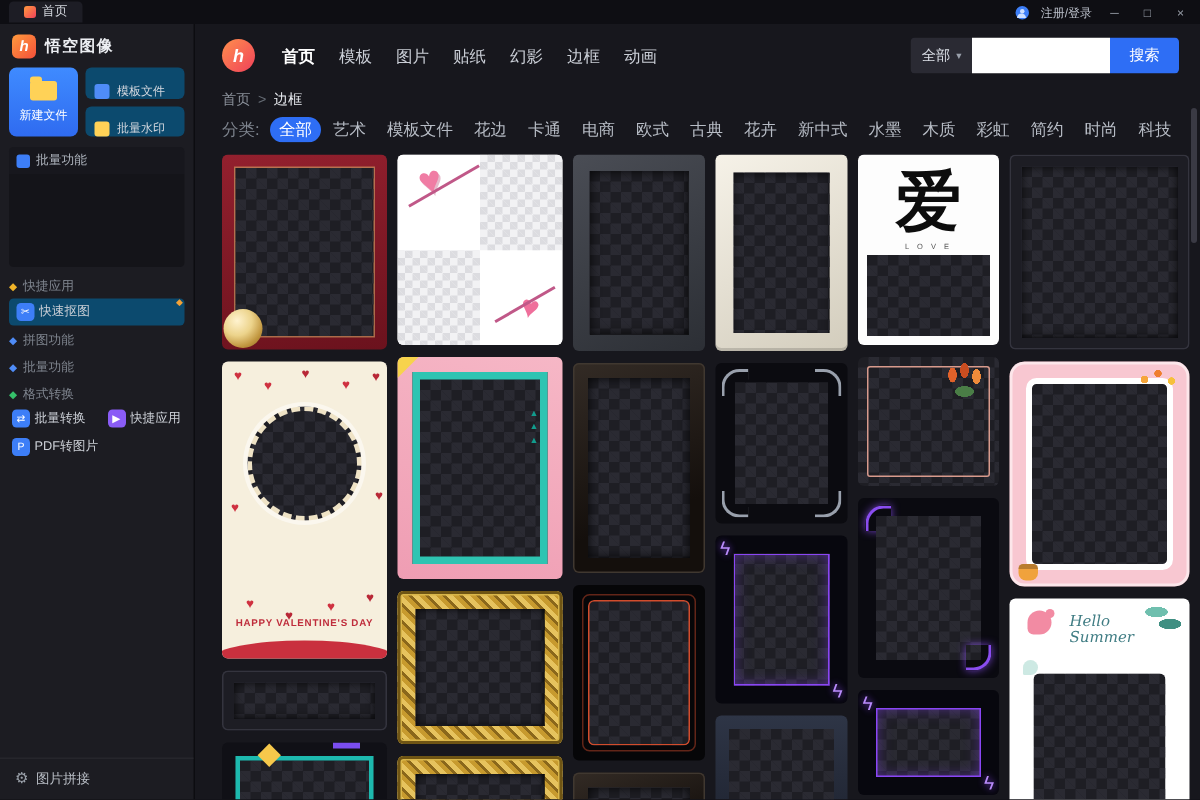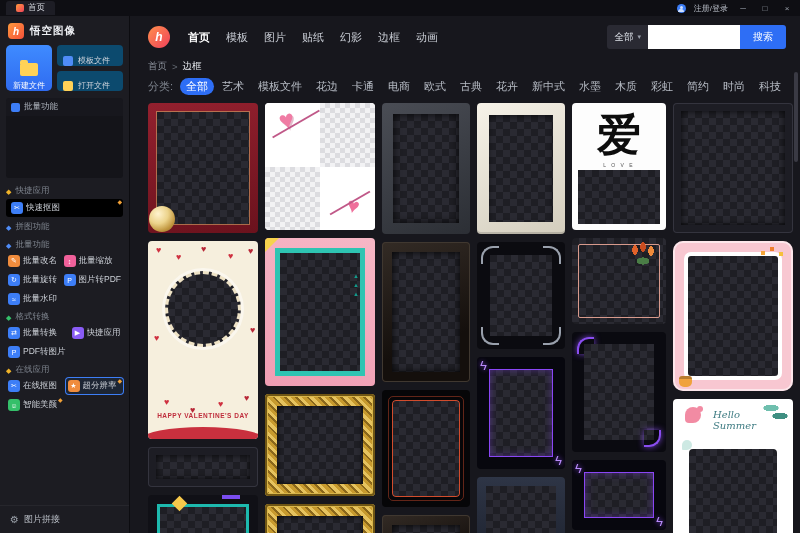--- a/index.html
+++ b/index.html
@@ -19,37 +19,37 @@
 
   
   .app{display:flex;height:517px;}
 
   
   .sidebar{width:130px;background:#1c1c22;border-right:1px solid #0c0c10;display:flex;flex-direction:column;flex:none;}
   .side-logo{display:flex;align-items:center;gap:6px;padding:7px 8px 6px;}
   .logo-badge{width:16px;height:16px;border-radius:4px;background:linear-gradient(135deg,#ff9a3d,#f4503a);color:#fff;font-weight:bold;font-size:10px;font-style:italic;display:flex;align-items:center;justify-content:center;}
   .app-name{font-size:10.5px;color:#eceef2;letter-spacing:1px;font-weight:bold;}
   .primary-row{display:flex;gap:5px;padding:0 6px;}
-  .new-file{width:46px;height:46px;background:linear-gradient(180deg,#3f8bff,#2f6bf0);border-radius:5px;display:flex;flex-direction:column;align-items:center;justify-content:flex-end;gap:4px;color:#fff;font-size:8px;cursor:pointer;flex:none;}
+  .new-file{width:46px;height:46px;background:linear-gradient(180deg,#3f8bff,#2f6bf0);border-radius:5px;display:flex;flex-direction:column;align-items:center;justify-content:center;gap:4px;color:#fff;font-size:8px;cursor:pointer;flex:none;}
   .folder-icon{width:18px;height:13px;background:#ffd257;border-radius:2px;position:relative;}
   .folder-icon::before{content:"";position:absolute;top:-3px;left:0;width:8px;height:4px;background:#ffd257;border-radius:2px 2px 0 0;}
   .mini-col{flex:1;display:flex;flex-direction:column;gap:5px;}
   .mini-btn{flex:1;background:#0c4a6e;border-radius:4px;display:flex;align-items:flex-end;gap:5px;padding:0 6px;font-size:8px;color:#d5d8df;cursor:pointer;}
   .mini-icon{width:10px;height:10px;border-radius:2px;flex:none;}
   .mini-icon.tpl{background:#4f8cf7;}
   .mini-icon.opn{background:#ffd257;}
   .recent-label{margin:7px 6px 0;display:flex;align-items:center;gap:4px;font-size:8.5px;color:#aeb4bd;padding:3px 5px;background:#17171d;border-radius:3px 3px 0 0;cursor:pointer;}
   .recent-icon{width:9px;height:9px;background:#3d7ef7;border-radius:2px;}
   .recent-box{margin:0 6px;height:62px;background:#141419;border-radius:0 0 3px 3px;flex:none;}
   .sections{flex:1;padding:3px 6px 0;overflow:hidden;display:flex;flex-direction:column;}
   .section-title{display:flex;align-items:center;gap:4px;font-size:8.5px;color:#7e848e;margin:4px 0 2px;}
   .sec-icon{font-size:7px;line-height:1;}
   .section-grid{display:grid;grid-template-columns:1fr 1fr;gap:3px 2px;}
   .side-item{display:flex;align-items:center;gap:3px;font-size:8.5px;color:#ccd0d7;padding:2px;border-radius:3px;position:relative;cursor:pointer;}
-  .side-item.wide{grid-column:1/-1;background:#000000;padding:3px 5px;}
+  .side-item.wide{grid-column:1/-1;background:#0c4a6e;padding:3px 5px;}
   .side-item.selected{box-shadow:0 0 0 1px #3d7ef7;background:#1d2533;}
   .tool-icon{width:12px;height:12px;border-radius:3px;color:#fff;font-size:7px;display:flex;align-items:center;justify-content:center;flex:none;}
   .tool-label{white-space:nowrap;overflow:hidden;}
   .premium{position:absolute;right:1px;top:-1px;font-size:6px;color:#f2a137;}
   .settings{display:flex;align-items:center;gap:5px;padding:7px 10px;font-size:9px;color:#b9bec6;border-top:1px solid #26262c;cursor:pointer;}
   .gear{color:#9aa0a9;font-size:10px;line-height:1;}
 
   
   .main{flex:1;display:flex;flex-direction:column;background:#17171d;position:relative;min-width:0;}
   .topnav{height:42px;display:flex;align-items:center;gap:18px;padding:0 14px 0 18px;flex:none;}
@@ -196,21 +196,21 @@
         <span class="folder-icon"></span>
         <span>新建文件</span>
       </div>
       <div class="mini-col">
         <div class="mini-btn">
           <span class="mini-icon tpl"></span>
           <span>模板文件</span>
         </div>
         <div class="mini-btn">
           <span class="mini-icon opn"></span>
-          <span>打开文件</span>
+          <span>批量水印</span>
         </div>
       </div>
     </div>
     <div class="recent-label">
       <span class="recent-icon"></span>
       <span>批量功能</span>
     </div>
     <div class="recent-box"></div>
     <div class="sections">
         <div class="section">
@@ -230,82 +230,38 @@
           <div class="section-title">
             <span class="sec-icon" style="color: rgb(79, 140, 247);">◆</span>
             <span>拼图功能</span>
           </div>
         </div>
         <div class="section">
           <div class="section-title">
             <span class="sec-icon" style="color: rgb(79, 140, 247);">◆</span>
             <span>批量功能</span>
           </div>
-          <div class="section-grid">
-            <div class="side-item">
-              <span class="tool-icon" style="background: rgb(240, 140, 61);">✎</span>
-              <span class="tool-label">批量改名</span>
-            </div>
-            <div class="side-item">
-              <span class="tool-icon" style="background: rgb(240, 96, 154);">↕</span>
-              <span class="tool-label">批量缩放</span>
-            </div>
-            <div class="side-item">
-              <span class="tool-icon" style="background: rgb(61, 126, 247);">↻</span>
-              <span class="tool-label">批量旋转</span>
-            </div>
-            <div class="side-item">
-              <span class="tool-icon" style="background: rgb(61, 126, 247);">P</span>
-              <span class="tool-label">图片转PDF</span>
-            </div>
-            <div class="side-item">
-              <span class="tool-icon" style="background: rgb(61, 126, 247);">≈</span>
-              <span class="tool-label">批量水印</span>
-            </div>
-          </div>
         </div>
         <div class="section">
           <div class="section-title">
             <span class="sec-icon" style="color: rgb(53, 192, 106);">◆</span>
             <span>格式转换</span>
           </div>
           <div class="section-grid">
             <div class="side-item">
               <span class="tool-icon" style="background: rgb(61, 126, 247);">⇄</span>
               <span class="tool-label">批量转换</span>
             </div>
             <div class="side-item">
               <span class="tool-icon" style="background: rgb(138, 92, 246);">▶</span>
               <span class="tool-label">快捷应用</span>
             </div>
             <div class="side-item">
               <span class="tool-icon" style="background: rgb(61, 126, 247);">P</span>
               <span class="tool-label">PDF转图片</span>
-            </div>
-          </div>
-        </div>
-        <div class="section">
-          <div class="section-title">
-            <span class="sec-icon" style="color: rgb(240, 180, 41);">◆</span>
-            <span>在线应用</span>
-          </div>
-          <div class="section-grid">
-            <div class="side-item">
-              <span class="tool-icon" style="background: rgb(61, 126, 247);">✂</span>
-              <span class="tool-label">在线抠图</span>
-            </div>
-            <div class="side-item selected">
-              <span class="tool-icon" style="background: rgb(240, 140, 61);">★</span>
-              <span class="tool-label">超分辨率</span>
-              <span class="premium">◆</span>
-            </div>
-            <div class="side-item">
-              <span class="tool-icon" style="background: rgb(53, 192, 106);">☺</span>
-              <span class="tool-label">智能美颜</span>
-              <span class="premium">◆</span>
             </div>
           </div>
         </div>
       </div>
     <div class="settings">
       <span class="gear">⚙</span>
       <span>图片拼接</span>
     </div>
   </aside>
 

